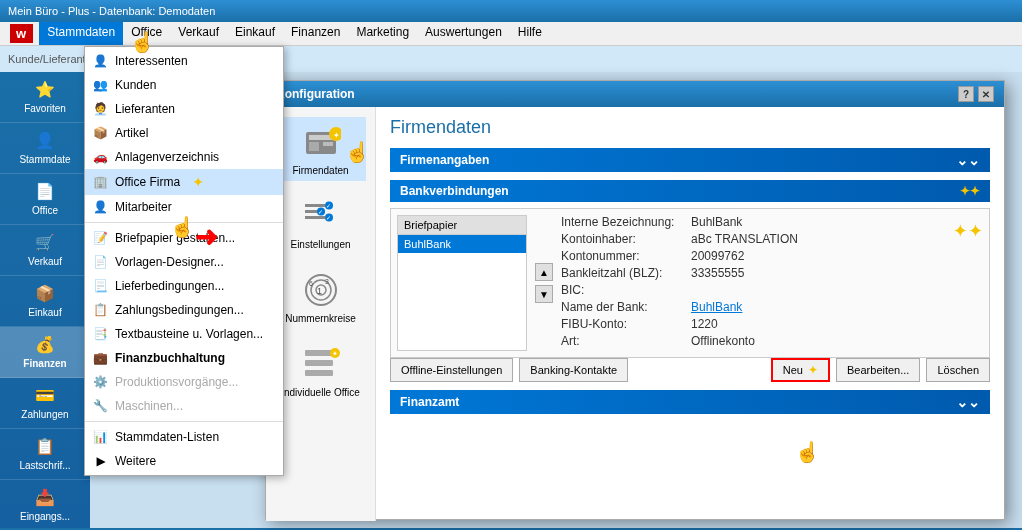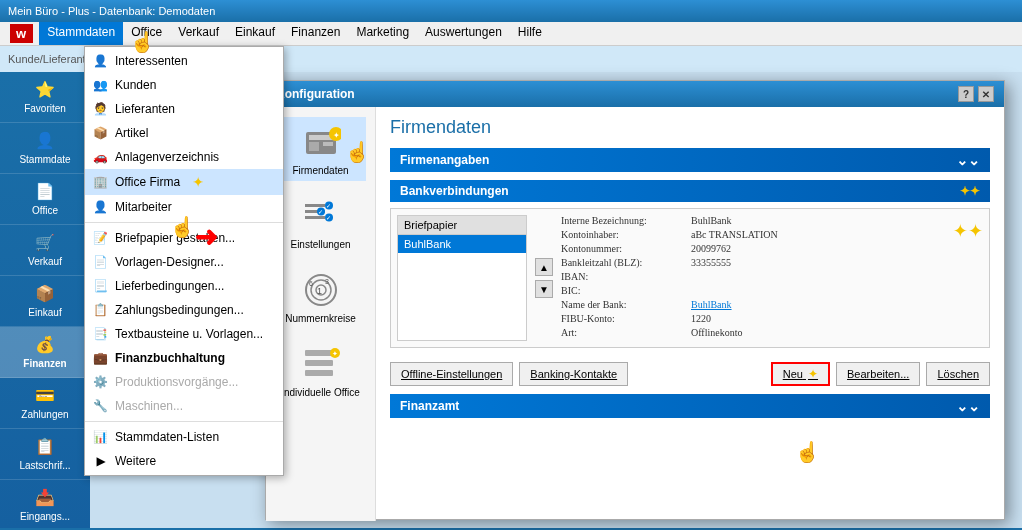--- a/index.html
+++ b/index.html
@@ -260,22 +260,21 @@
       border: 1px solid #aaa;
       cursor: pointer;
       display: flex;
       align-items: center;
       justify-content: center;
       font-size: 10px;
     }
 
     .bank-details {
       flex: 1;
-      font-size: 10px;
-      font-family: Liberation Serif, serif;
+      font-size: 12px;
     }
     .bank-detail-row {
       display: flex;
       margin-bottom: 3px;
     }
     .bank-detail-label {
       width: 130px;
       color: #333;
       font-weight: 500;
     }
@@ -292,22 +291,21 @@
       display: flex;
       align-items: flex-start;
       padding-top: 5px;
     }
 
     
     .bank-actions {
       display: flex;
       gap: 6px;
       align-items: center;
-      margin-top: 14px;
-      text-decoration: underline;
+      margin-top: 0;
     }
     .btn {
       padding: 3px 10px;
       font-size: 11px;
       border: 1px solid #aaa;
       background: #f0f0f0;
       cursor: pointer;
       height: 24px;
     }
     .btn-highlight {
@@ -660,24 +658,20 @@
             </div>
             <div class="bank-detail-row">
               <span class="bank-detail-label">Kontonummer:</span>
               <span class="bank-detail-value">20099762</span>
             </div>
             <div class="bank-detail-row">
               <span class="bank-detail-label">Bankleitzahl (BLZ):</span>
               <span class="bank-detail-value">33355555</span>
             </div>
             <div class="bank-detail-row">
-              <span class="bank-detail-label">IBAN:</span>
-              <span class="bank-detail-value"></span>
-            </div>
-            <div class="bank-detail-row">
               <span class="bank-detail-label">BIC:</span>
               <span class="bank-detail-value"></span>
             </div>
             <div class="bank-detail-row">
               <span class="bank-detail-label">Name der Bank:</span>
               <span class="bank-detail-value blue-link">BuhlBank</span>
             </div>
             <div class="bank-detail-row">
               <span class="bank-detail-label">FIBU-Konto:</span>
               <span class="bank-detail-value">1220</span>

